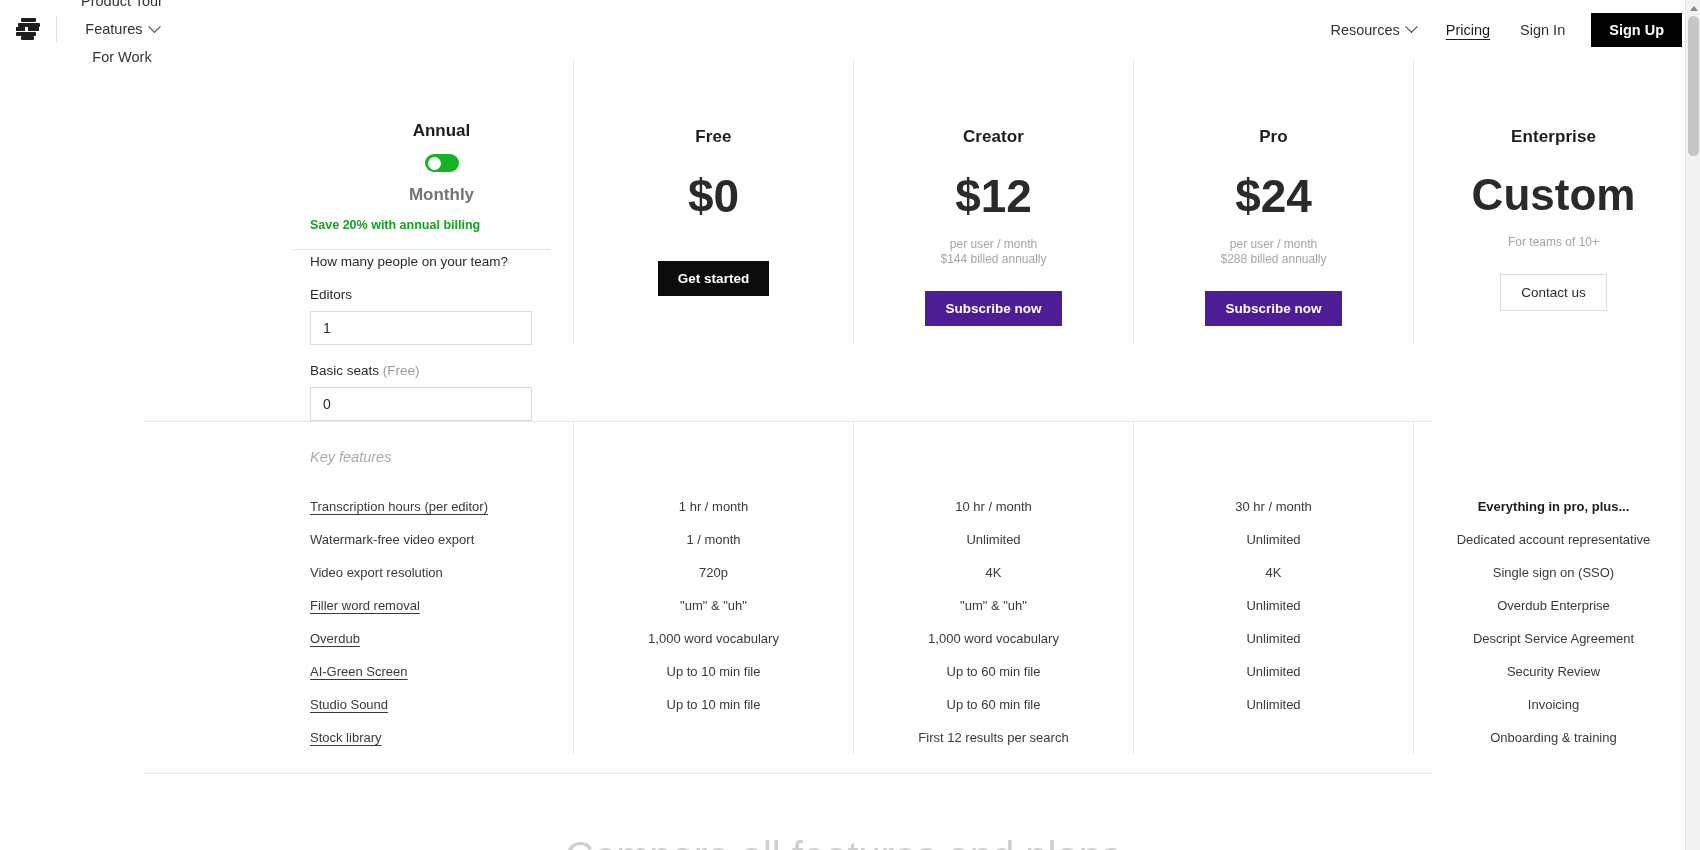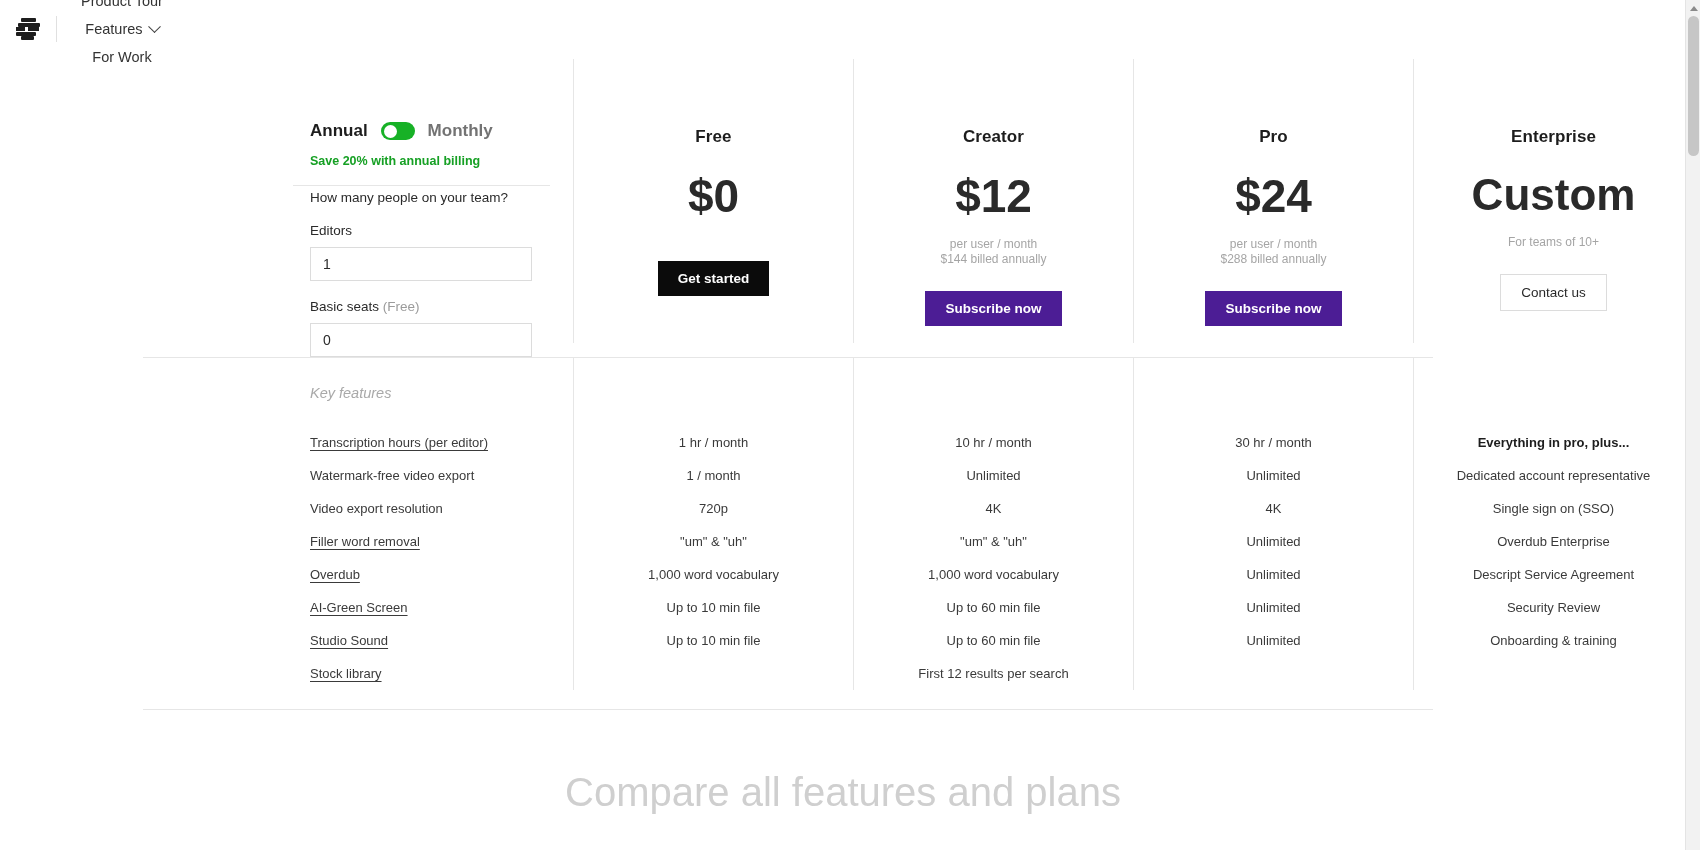--- a/index.html
+++ b/index.html
@@ -104,21 +104,21 @@
   }
   .btn.dark { background: #0b0b0b; color: #fff; }
   .btn.blue { background: #4c1d95; color: #fff; }
   .btn.ghost {
     background: #fff; color: #2a2a2a; border: 1px solid #dcdcdc; font-weight: normal;
     padding: 10px 20px;
   }
 
   
   .sidebar { padding-top: 62px; }
-  .toggle-row { display: flex; align-items: center; gap: 13px; padding-left: 17px; }
+  .toggle-row { display: flex; align-items: center; gap: 13px; padding-left: 17px; flex-direction: column; }
   .toggle-label { font-size: 17px; font-weight: bold; color: #1d1d1d; }
   .toggle-label.off { color: #737373; }
   .switch {
     width: 34px; height: 18px; border-radius: 10px; background: #17b126;
     position: relative; cursor: pointer; flex: none;
   }
   .switch .knob {
     position: absolute; top: 2.5px; left: 3px; width: 13px; height: 13px;
     border-radius: 50%; background: #fff;
   }
@@ -192,20 +192,31 @@
       </div>
       <div class="nav-item">
         <span>Features</span>
         <i class="chev"></i>
       </div>
       <div class="nav-item">
         <span>For Work</span>
       </div>
     </div>
 
+    <div class="nav-right">
+      <div class="nav-item">
+        <span>Resources</span>
+        <i class="chev"></i>
+      </div>
+      <div class="nav-link-active">Pricing</div>
+      <div class="nav-item">
+        <span>Sign In</span>
+      </div>
+      <button class="signup-btn">Sign Up</button>
+    </div>
   </div>
 
   <div class="content">
 
     <div class="grid">
       <div class="cols">
 
         <div class="col sidecol">
           <div class="sidebar">
             <div class="toggle-row">
@@ -353,20 +364,21 @@
         </div>
 
         <div class="feat-col vals">
           <div class="feat-title">&nbsp;</div>
           <div class="feat-row first bold-row">Everything in pro, plus...</div>
           <div class="feat-row">Dedicated account representative</div>
           <div class="feat-row">Single sign on (SSO)</div>
           <div class="feat-row">Overdub Enterprise</div>
           <div class="feat-row">Descript Service Agreement</div>
           <div class="feat-row">Security Review</div>
+          <div class="feat-row">Invoicing</div>
           <div class="feat-row">Onboarding &amp; training</div>
         </div>
       </div>
     </div>
 
     <div class="bottom-rule"></div>
 
     <div class="compare-title">Compare all features and plans</div>
   </div>
 

